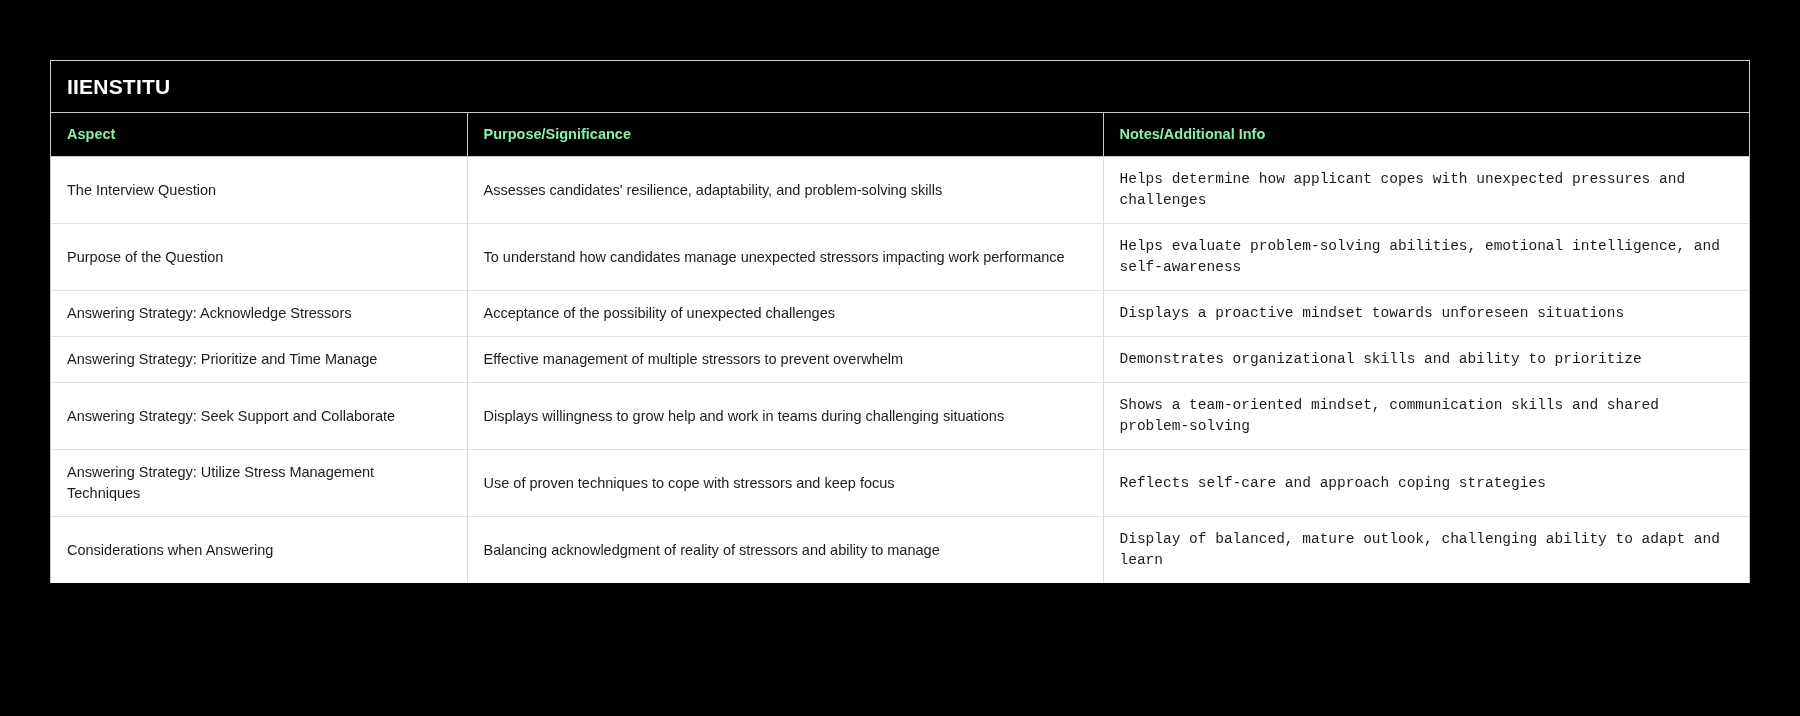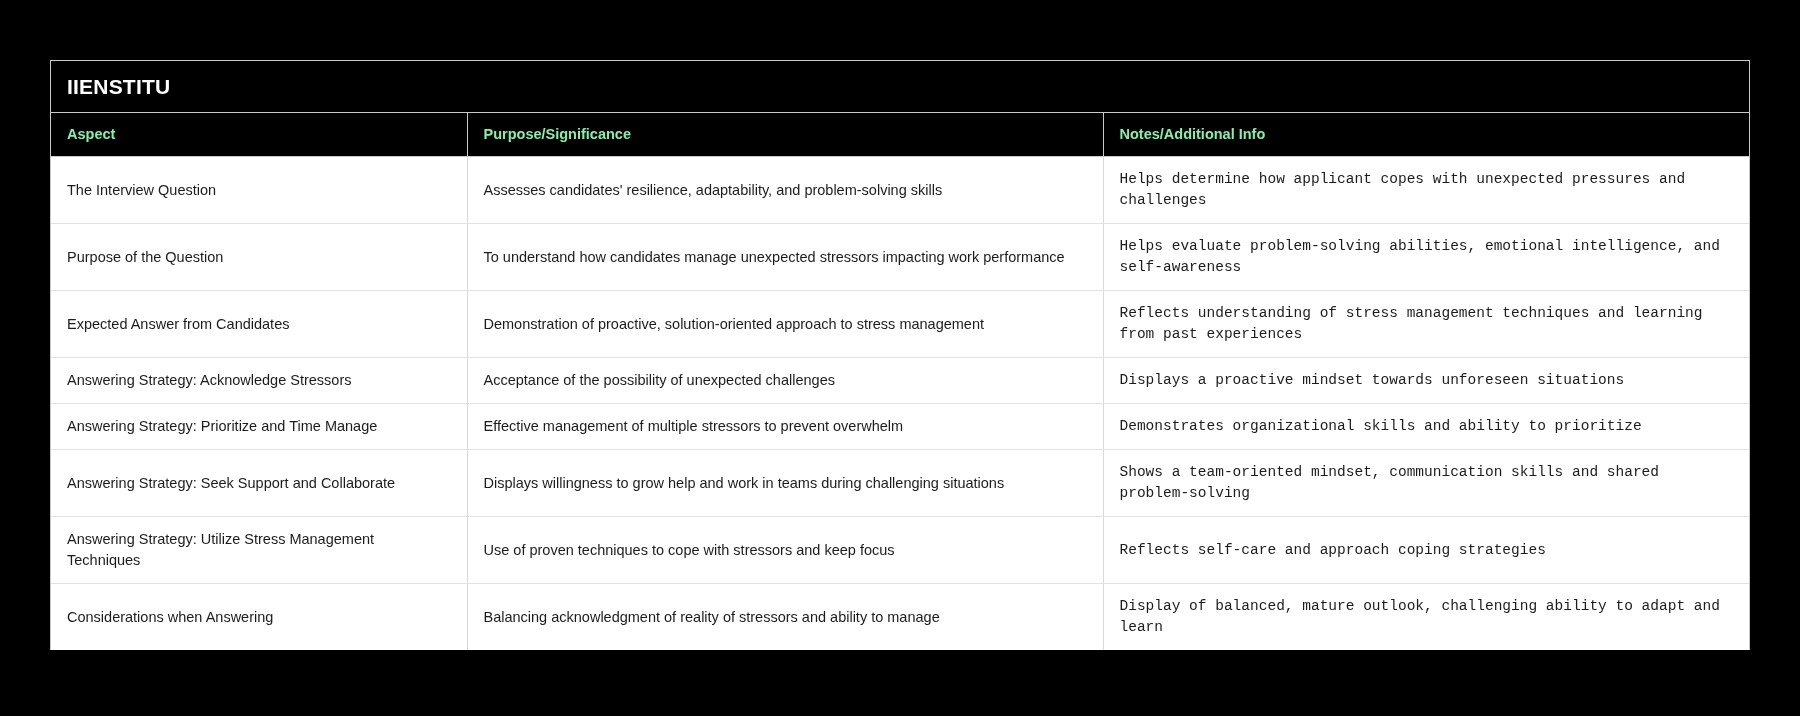--- a/index.html
+++ b/index.html
@@ -124,25 +124,20 @@
           <td>The Interview Question</td>
           <td>Assesses candidates' resilience, adaptability, and problem-solving skills</td>
           <td>Helps determine how applicant copes with unexpected pressures and challenges</td>
         </tr>
         <tr>
           <td>Purpose of the Question</td>
           <td>To understand how candidates manage unexpected stressors impacting work performance</td>
           <td>Helps evaluate problem-solving abilities, emotional intelligence, and self-awareness</td>
         </tr>
         <tr>
-          <td>Expected Answer from Candidates</td>
-          <td>Demonstration of proactive, solution-oriented approach to stress management</td>
-          <td>Reflects understanding of stress management techniques and learning from past experiences</td>
-        </tr>
-        <tr>
           <td>Answering Strategy: Acknowledge Stressors</td>
           <td>Acceptance of the possibility of unexpected challenges</td>
           <td>Displays a proactive mindset towards unforeseen situations</td>
         </tr>
         <tr>
           <td>Answering Strategy: Prioritize and Time Manage</td>
           <td>Effective management of multiple stressors to prevent overwhelm</td>
           <td>Demonstrates organizational skills and ability to prioritize</td>
         </tr>
         <tr>

